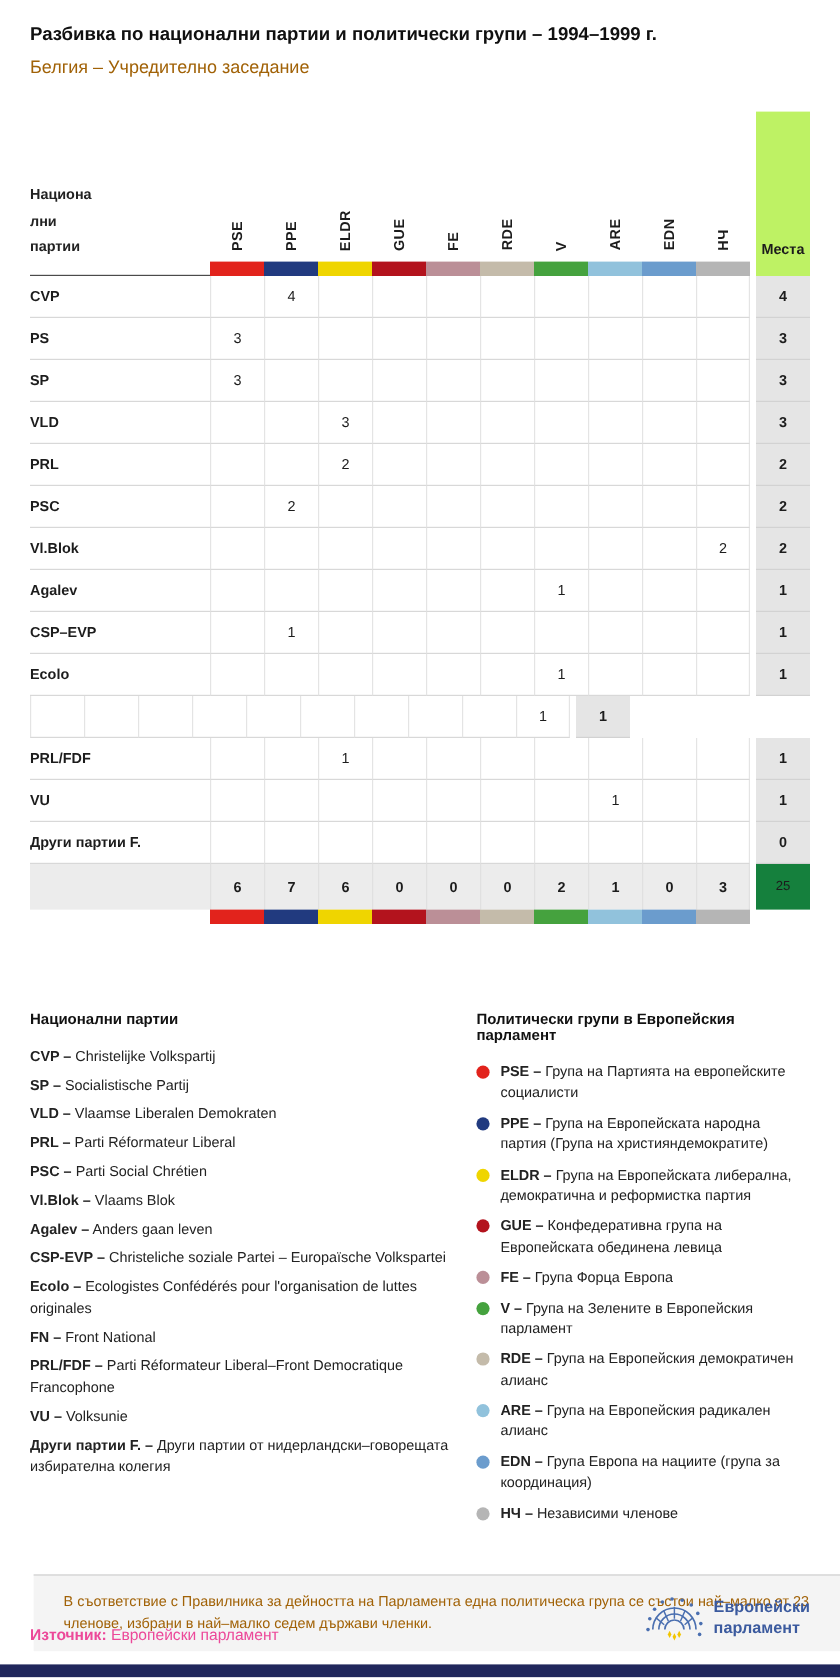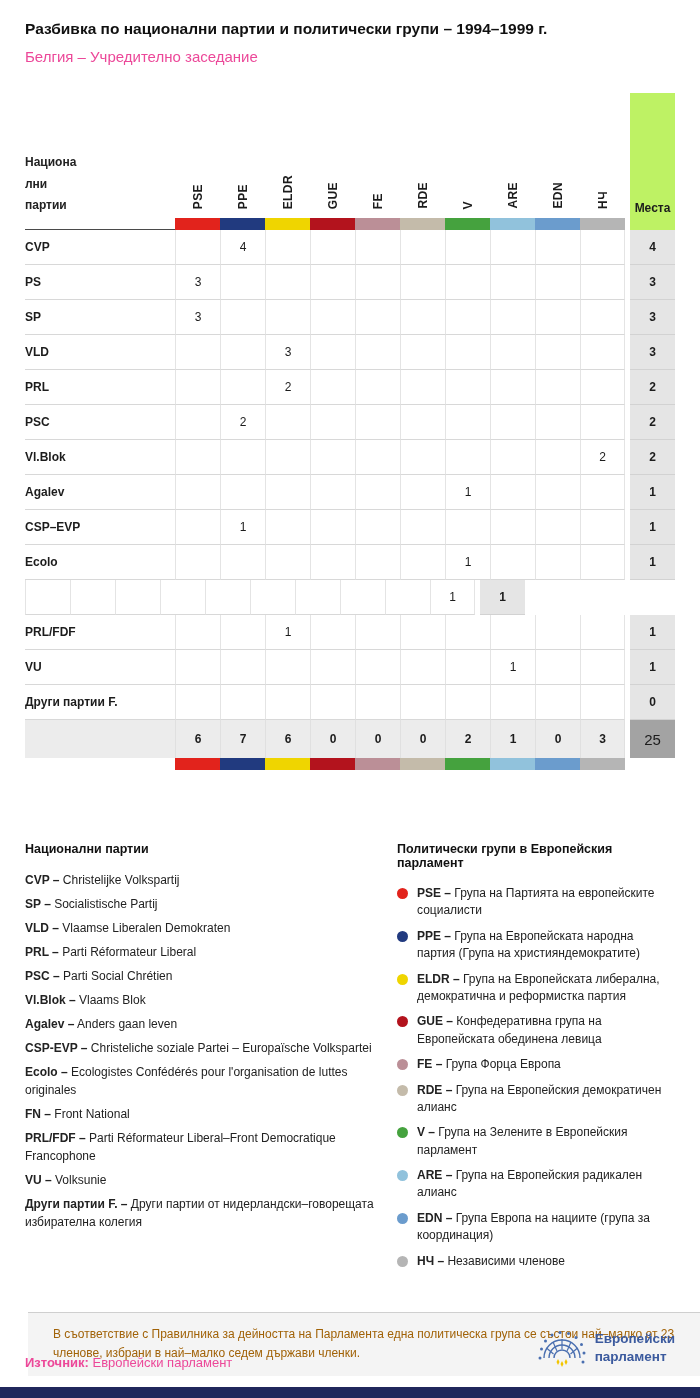--- a/index.html
+++ b/index.html
@@ -4,21 +4,21 @@
 <style>
   * { margin:0; padding:0; box-sizing:border-box; }
   html,body { background:#ffffff; }
   .page {
     width:700px; height:1398px; position:relative; overflow:hidden;
     background:#ffffff; color:#1c1c1c;
     font-family:"Liberation Sans","DejaVu Sans",sans-serif;
   }
   .content { padding:0 25px;border-radius:17px; }
   .title { padding-top:20px; font-size:15.5px; font-weight:bold; color:#101010; }
-  .subtitle { margin-top:10px; font-size:15px; font-weight:400; color:#ec4899; }
+  .subtitle { margin-top:10px; font-size:15px; font-weight:400; color:#a16207; }
 
   
   .table { margin-top:28px; width:650px; font-size:12px; }
   .t-row { display:flex; }
   .c-name { width:150px; flex:none; }
   .c-val  { width:45px;  flex:none; }
   .c-seats{ width:45px;  flex:none; margin-left:5px; }
 
   .t-header { height:137px; }
   .h-name { display:flex; flex-direction:column; justify-content:flex-end;
@@ -40,22 +40,22 @@
                    border-bottom:1px solid #d8d8d8; border-left:1px solid #e4e4e4; }
   .t-data .c-val.last { border-right:1px solid #e4e4e4; }
   .t-data .c-seats { display:flex; align-items:center; justify-content:center;
                      font-weight:bold; background:#e5e5e5; border-bottom:1px solid #d2d2d2; }
 
   .t-total { height:38px; }
   .t-total .c-name { background:#ececec; }
   .t-total .c-val { background:#ececec; display:flex; align-items:center; justify-content:center;
                     font-weight:bold; border-left:1px solid #e0e0e0; }
   .t-total .c-val.last { border-right:1px solid #e0e0e0; }
-  .t-total .c-seats { background:#a3a3a3; display:flex; align-items:center; justify-content:center;
-                      font-size:15px; }
+  .t-total .c-seats { background:#15803d; display:flex; align-items:center; justify-content:center;
+                      font-size:11px; }
   .t-bars { height:12px; }
   .bbar { height:12px; }
 
   
   .legends { display:flex; margin-top:72px; padding:0 25px; }
   .legend-left { width:372px; flex:none; padding-right:14px; }
   .legend-right { flex:1; }
   .legend-heading { font-weight:bold; font-size:12.5px; margin-bottom:15px; color:#111; }
   .lp-item { font-size:12px; line-height:1.5; margin-bottom:6px; color:#222; }
   .lg-item { display:flex; font-size:12px; line-height:1.45; margin-bottom:8px; color:#222; }
@@ -390,26 +390,26 @@
           </div>
           <div class="lg-item">
             <span class="dot" style="background: rgb(179, 19, 29);"></span>
             <span class="lg-text"><b>GUE –</b> Конфедеративна група на Европейската обединена левица</span>
           </div>
           <div class="lg-item">
             <span class="dot" style="background: rgb(187, 143, 151);"></span>
             <span class="lg-text"><b>FE –</b> Група Форца Европа</span>
           </div>
           <div class="lg-item">
+            <span class="dot" style="background: rgb(69, 162, 62);"></span>
+            <span class="lg-text"><b>V –</b> Група на Зелените в Европейския парламент</span>
+          </div>
+          <div class="lg-item">
             <span class="dot" style="background: rgb(196, 187, 170);"></span>
             <span class="lg-text"><b>RDE –</b> Група на Европейския демократичен алианс</span>
-          </div>
-          <div class="lg-item">
-            <span class="dot" style="background: rgb(69, 162, 62);"></span>
-            <span class="lg-text"><b>V –</b> Група на Зелените в Европейския парламент</span>
           </div>
           <div class="lg-item">
             <span class="dot" style="background: rgb(145, 194, 220);"></span>
             <span class="lg-text"><b>ARE –</b> Група на Европейския радикален алианс</span>
           </div>
           <div class="lg-item">
             <span class="dot" style="background: rgb(107, 156, 205);"></span>
             <span class="lg-text"><b>EDN –</b> Група Европа на нациите (група за координация)</span>
           </div>
           <div class="lg-item">

